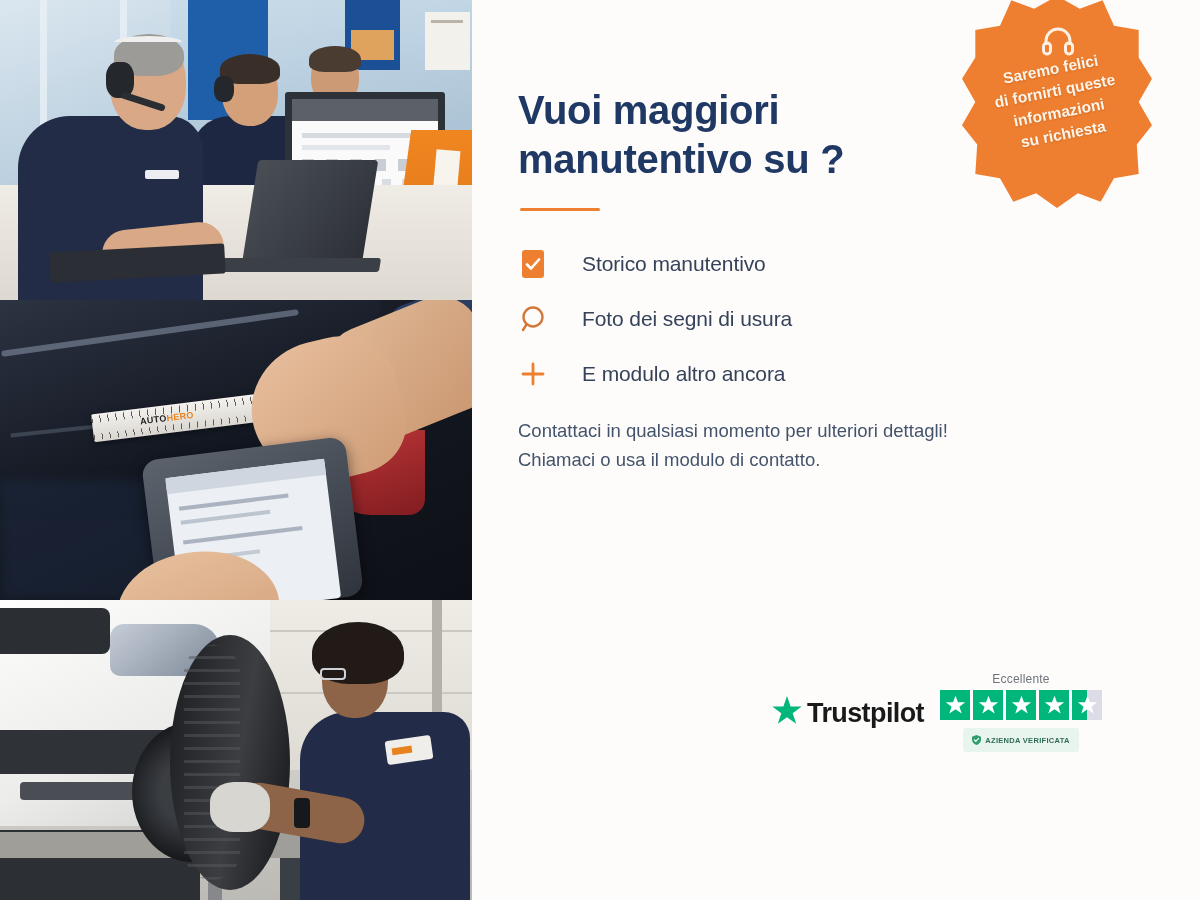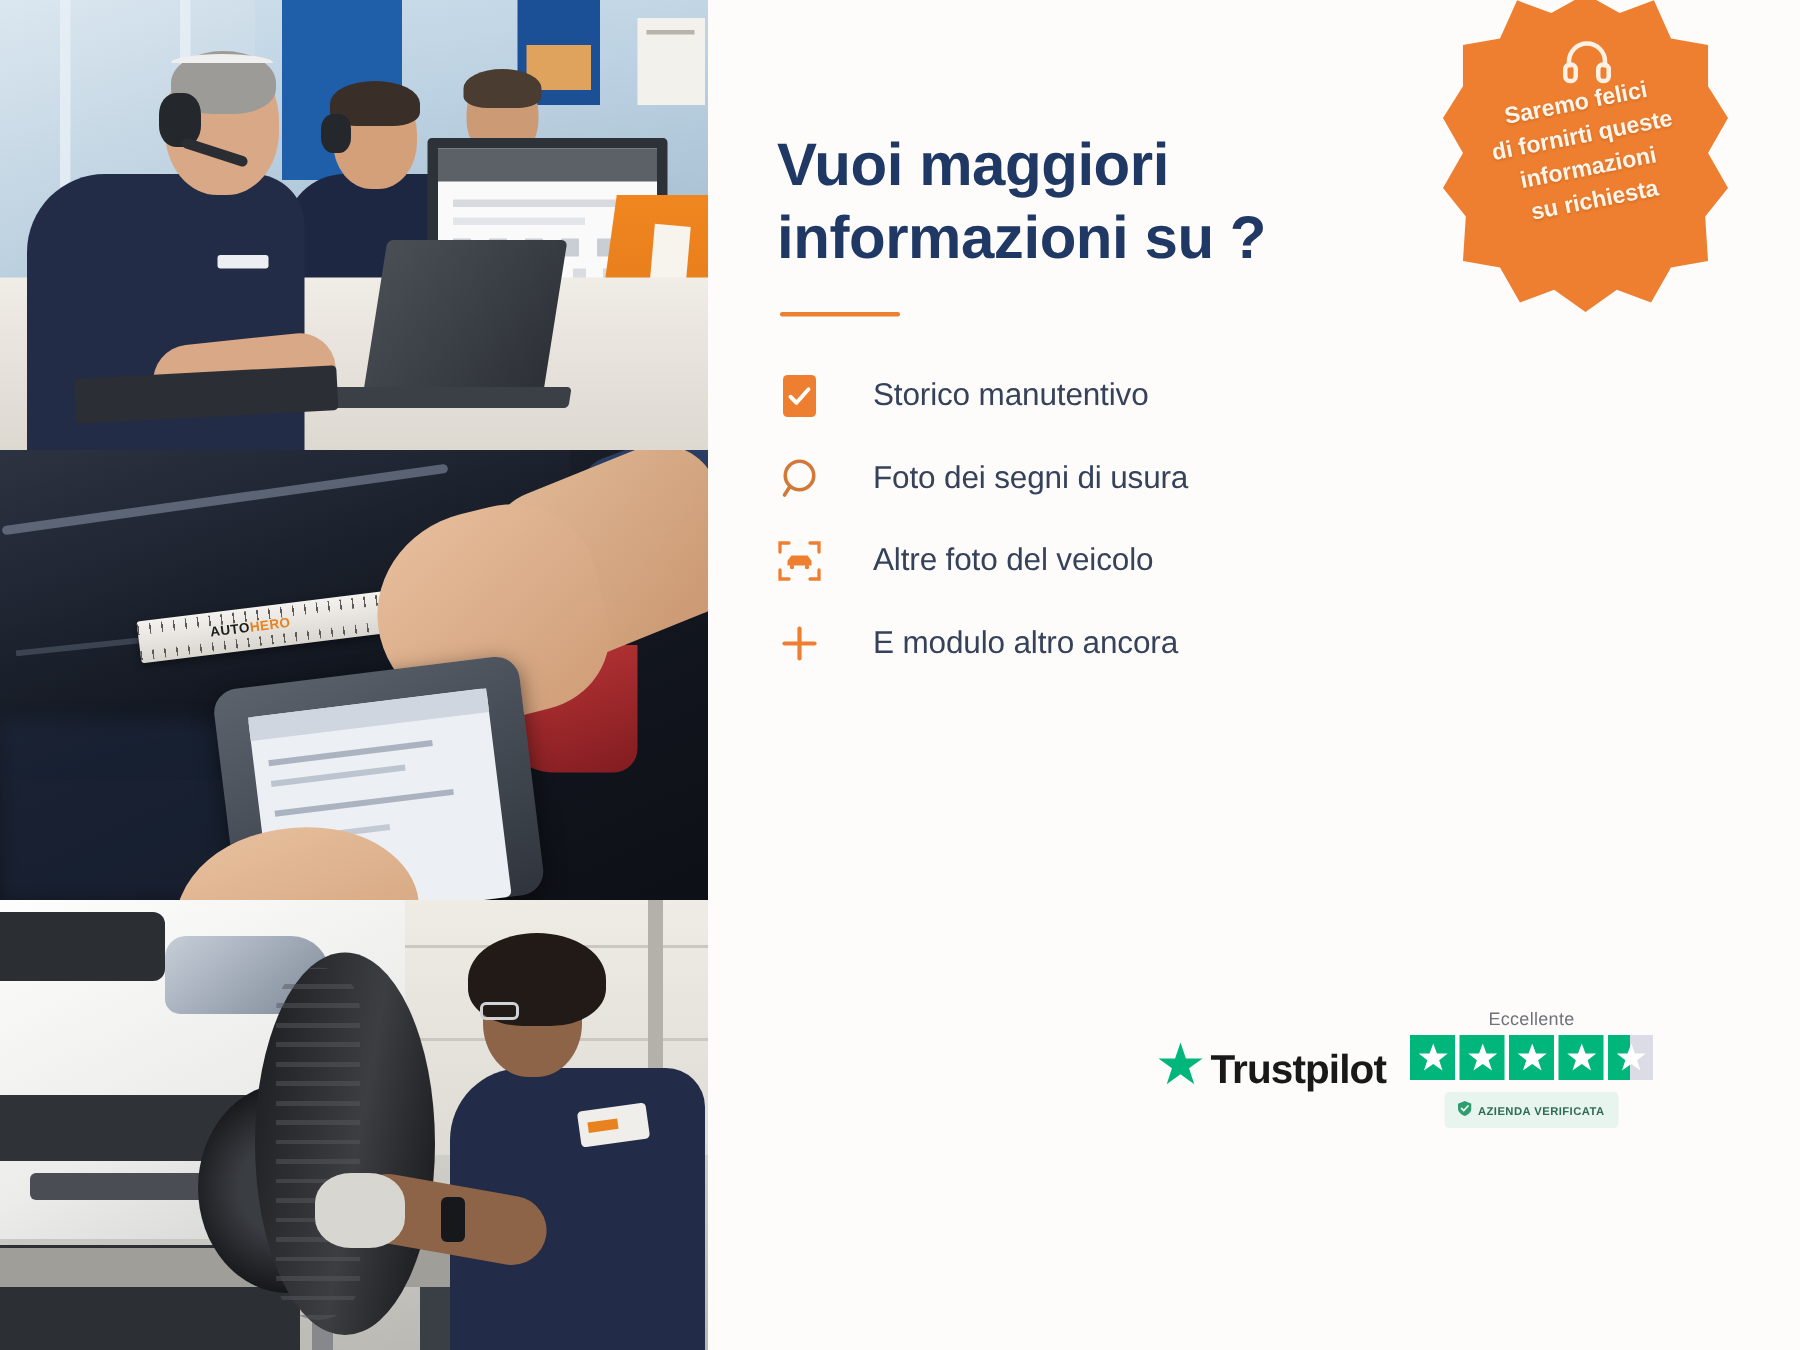--- a/index.html
+++ b/index.html
@@ -341,21 +341,21 @@
           <div class="glove"></div>
       </div>
     </div>
 
   </div>
 
   <div class="content">
 
     <h1 class="headline">
       <span>Vuoi maggiori</span><br>
-      <span>informazioni su ?</span>
+      <span>manutentivo su ?</span>
     </h1>
 
     <div class="rule"></div>
 
     <ul class="features">
 
       <li class="feature">
         <span class="f-icon">
           <svg width="26" height="30" viewBox="0 0 26 30">
             <rect x="2" y="1" width="22" height="28" rx="3" fill="#ef7f30"></rect>
@@ -369,52 +369,40 @@
       <li class="feature">
         <span class="f-icon">
           <svg width="28" height="30" viewBox="0 0 28 30">
             <circle cx="14" cy="13" r="9.5" fill="none" stroke="#d2793a" stroke-width="2.4"></circle>
             <path d="M7.5 20.5 L4 26" stroke="#d2793a" stroke-width="2.4" stroke-linecap="round"></path>
           </svg>
         </span>
         <span class="f-label">Foto dei segni di usura</span>
       </li>
 
-      <li class="feature">
-        <span class="f-icon">
-          <svg width="30" height="30" viewBox="0 0 30 30">
-            <g stroke="#ef7f30" stroke-width="2.2" fill="none" stroke-linecap="round">
-              <path d="M2 9 V3 H8"></path>
-                <path d="M22 3 H28 V9"></path>
-              <path d="M28 21 V27 H22"></path>
-                <path d="M8 27 H2 V21"></path>
-            </g>
-            <path d="M7 18 h16 v-3.2 l-2.6-3.4 h-10.8 L7 14.8 Z" fill="#ef7f30"></path>
-            <circle cx="10" cy="19" r="1.5" fill="#ef7f30"></circle>
-            <circle cx="20" cy="19" r="1.5" fill="#ef7f30"></circle>
-          </svg>
-        </span>
-        <span class="f-label">Altre foto del veicolo</span>
-      </li>
 
       <li class="feature">
         <span class="f-icon">
           <svg width="28" height="28" viewBox="0 0 28 28">
             <g stroke="#ef7f30" stroke-width="2.8" stroke-linecap="round">
               <path d="M14 4 V24"></path>
                 <path d="M4 14 H24"></path>
             </g>
           </svg>
         </span>
         <span class="f-label">E modulo altro ancora</span>
       </li>
 
     </ul>
 
 
+    <div class="contact">
+      <span>Contattaci in qualsiasi momento per ulteriori dettagli!</span><br>
+      <span>Chiamaci o usa il modulo di contatto.</span>
+    </div>
 
     <div class="badge">
       <div class="blob"></div>
       <span class="hs">
         <svg width="34" height="32" viewBox="0 0 34 32">
           <path d="M5 19 V15 a12 12 0 0 1 24 0 v4" fill="none" stroke="#fdf1e4" stroke-width="3"></path>
           <rect x="2.5" y="17" width="7" height="11" rx="3.2" fill="none" stroke="#fdf1e4" stroke-width="3"></rect>
           <rect x="24.5" y="17" width="7" height="11" rx="3.2" fill="none" stroke="#fdf1e4" stroke-width="3"></rect>
         </svg>
       </span>

